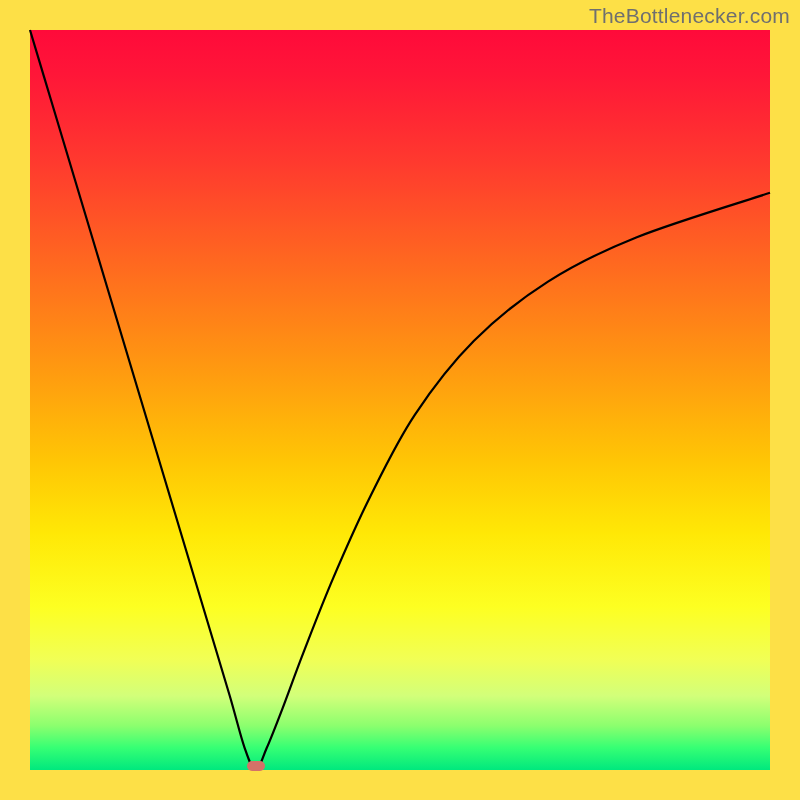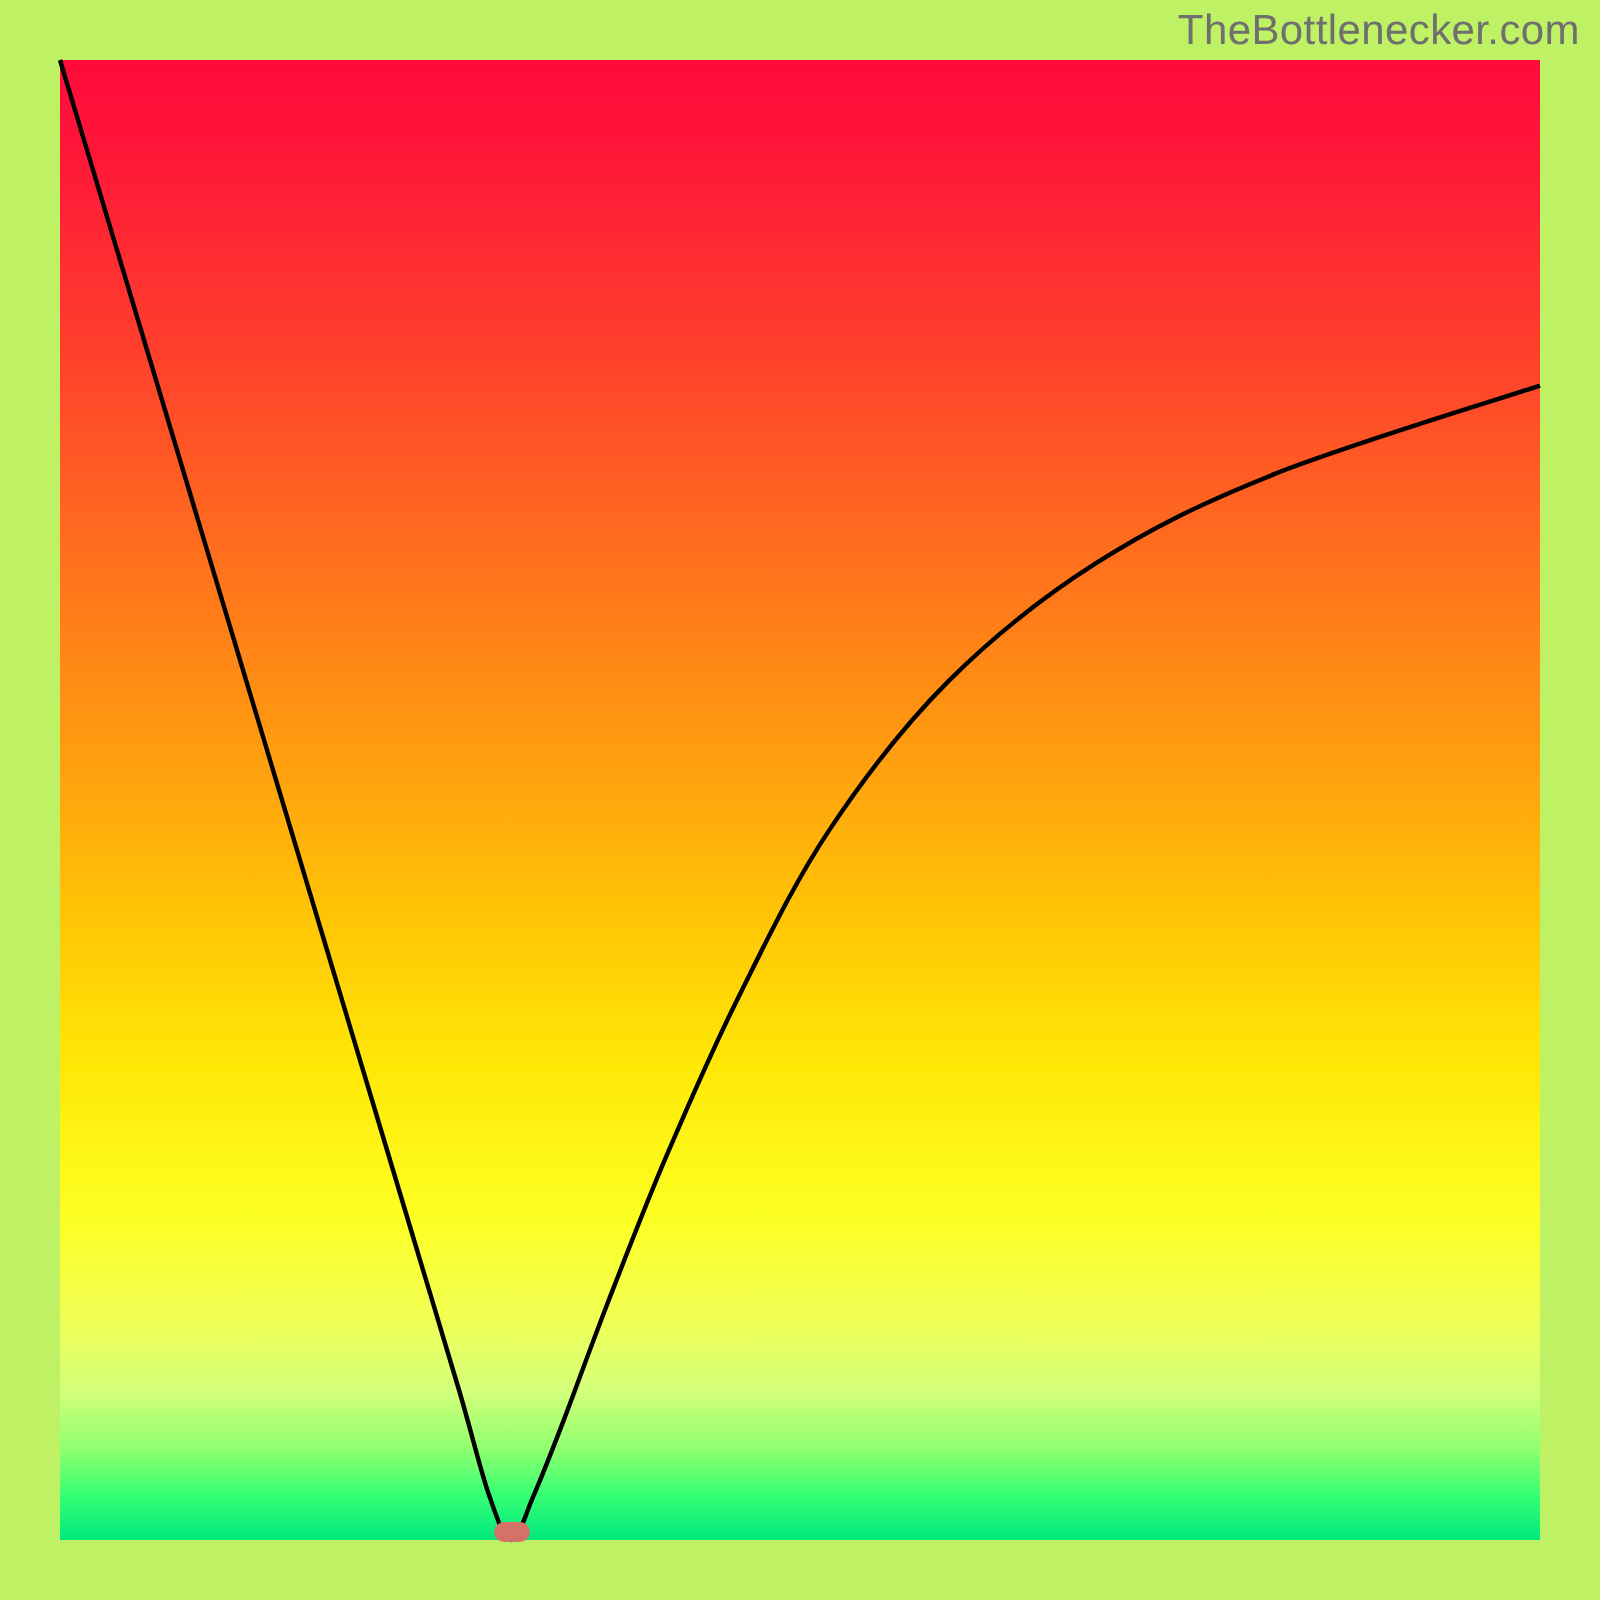--- a/index.html
+++ b/index.html
@@ -8,21 +8,21 @@
     width: 800px;
     height: 800px;
     background: #000;
     overflow: hidden;
     font-family: Arial, Helvetica, sans-serif;
   }
   .frame {
     position: relative;
     width: 800px;
     height: 800px;
-    background: #bef264;
+    background: #fde047;
   }
   .plot-area {
     position: absolute;
     left: 30px;
     top: 30px;
     width: 740px;
     height: 740px;
     
     background: linear-gradient(
       to bottom,

